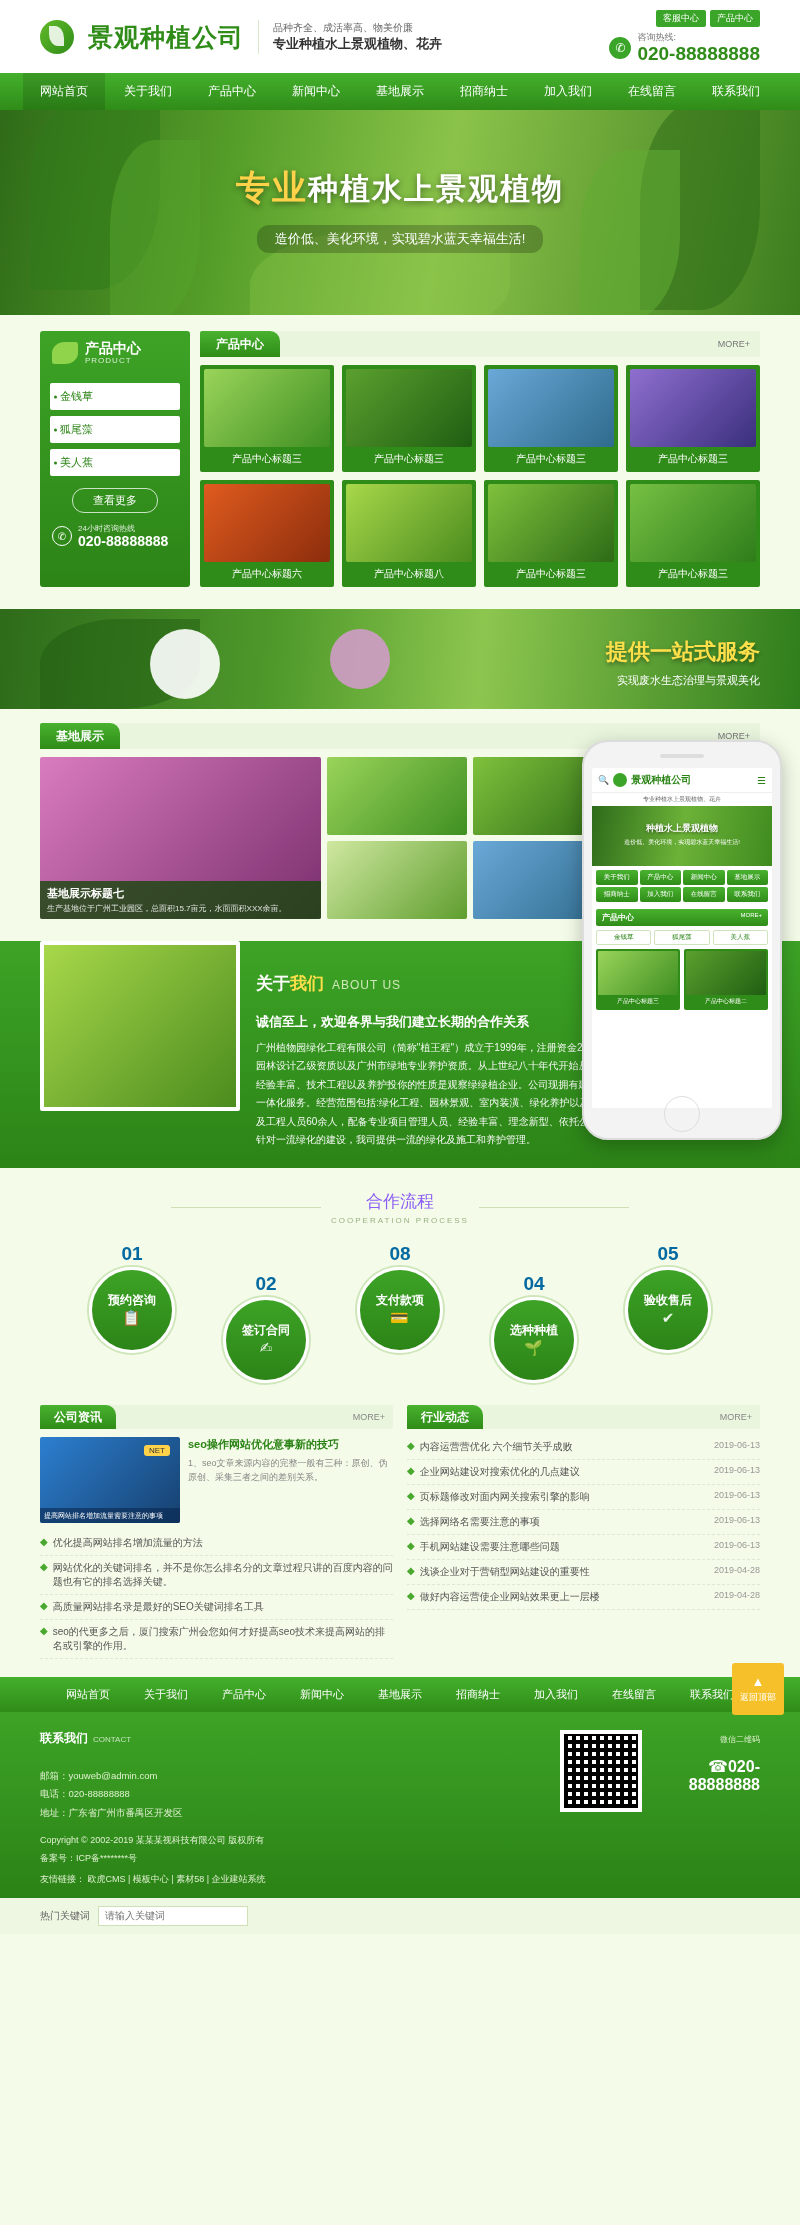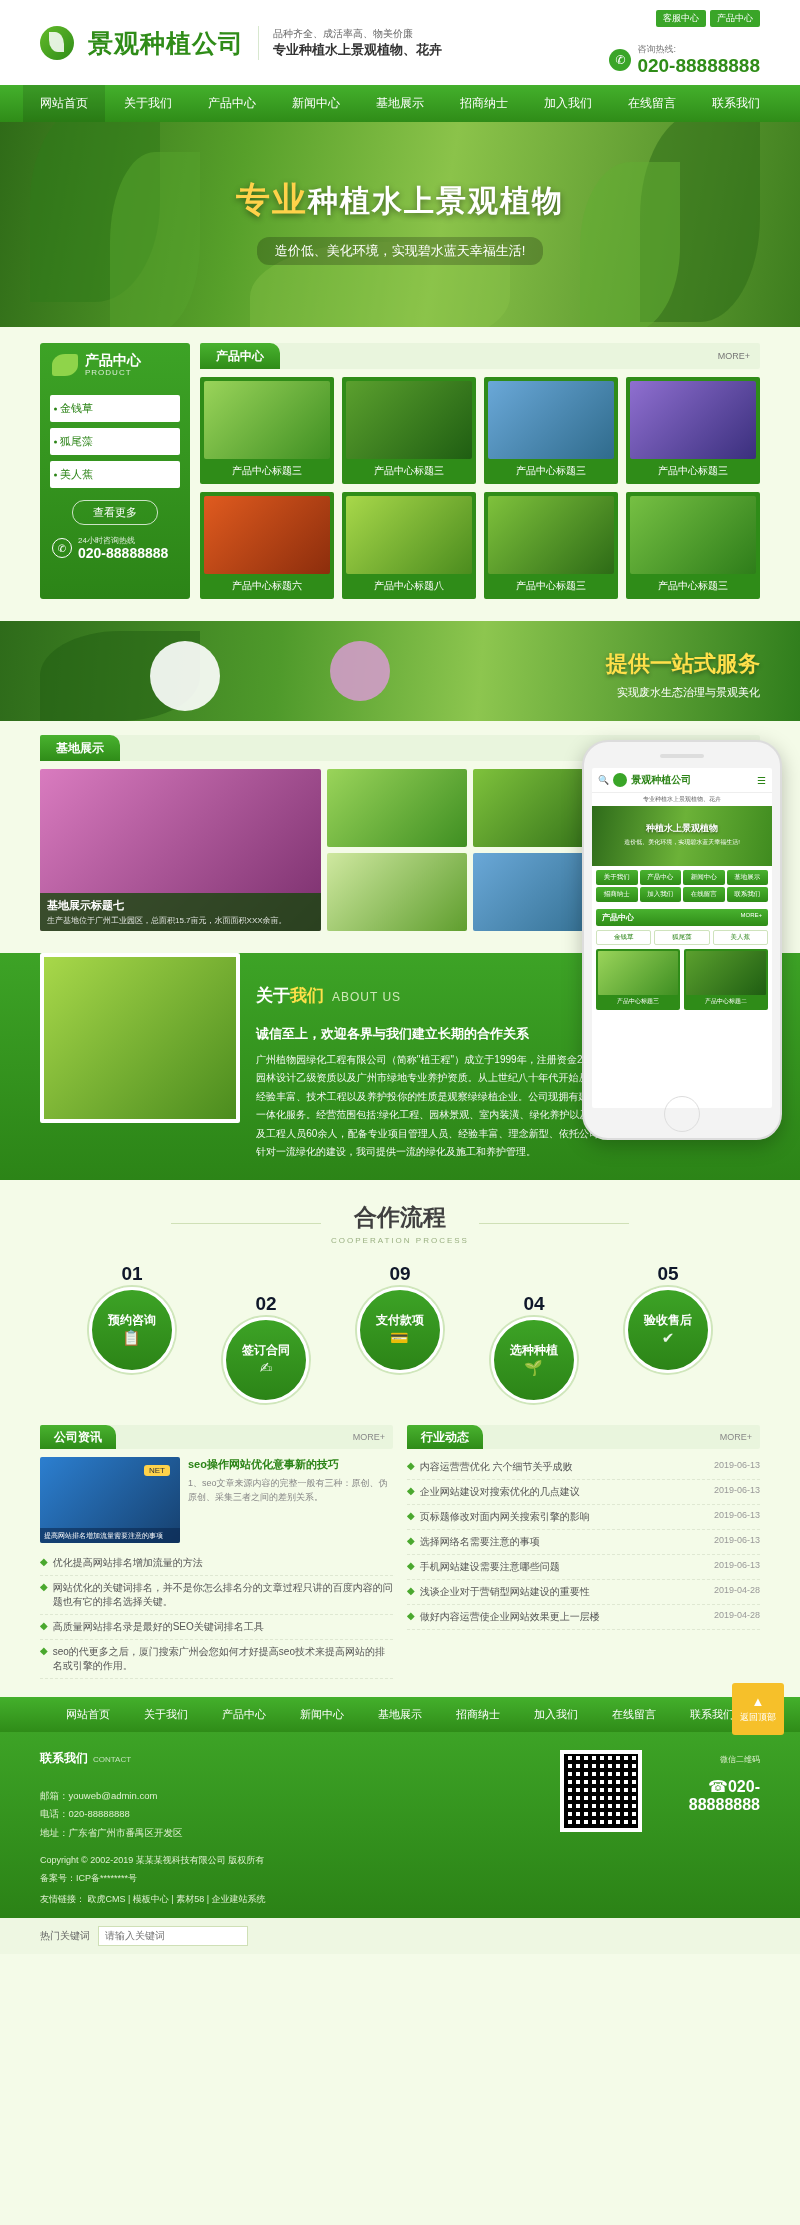--- a/index.html
+++ b/index.html
@@ -9,21 +9,21 @@
   
   .topbar{background:#fff;padding:10px 40px 8px;display:flex;align-items:center;gap:14px;}
   .logo-mark{width:34px;height:34px;border-radius:50%;background:linear-gradient(135deg,#63bb2a,#2f8c18);position:relative;flex:none;}
   .logo-mark:after{content:"";position:absolute;left:9px;top:6px;width:15px;height:20px;border-radius:0 60% 0 60%;background:#fff;opacity:.85;}
   .logo-text{font-size:25px;font-weight:bold;color:#2f8c18;letter-spacing:1px;line-height:1;white-space:nowrap;}
   .logo-sep{width:1px;height:34px;background:#d8e8cf;}
   .slogan{line-height:1.45;}
   .slogan .l1{font-size:10px;color:#666;}
   .slogan .l2{font-size:13px;color:#333;font-weight:bold;}
   .top-right{margin-left:auto;text-align:right;display:flex;align-items:center;gap:8px;}
-  .top-links{display:flex;gap:4px;justify-content:flex-end;margin-bottom:16px;}
+  .top-links{display:flex;gap:4px;justify-content:flex-end;margin-bottom:4px;}
   .top-links span{background:#3aa528;color:#fff;font-size:9px;padding:2px 7px;border-radius:2px;}
   .tel-ico{width:22px;height:22px;border-radius:50%;background:#3aa528;color:#fff;display:flex;align-items:center;justify-content:center;font-size:12px;}
   .tel-block{text-align:left;}
   .tel-block .lab{font-size:9px;color:#777;}
   .tel-block .num{font-size:19px;color:#2f8c18;font-weight:bold;line-height:1.1;}
 
   
   .nav{background:#2f9a1e;background:linear-gradient(#44b02c,#2f8c18);display:flex;justify-content:center;gap:2px;padding:0 20px;}
   .nav a{display:block;color:#fff;font-size:12px;padding:10px 17px;text-decoration:none;white-space:nowrap;}
   .nav a.active{background:rgba(0,0,0,.12);}
@@ -100,26 +100,26 @@
   .about-head .ch em{font-style:normal;color:#ffe04a;}
   .about-head .en{font-size:12px;color:#cfe8b8;letter-spacing:1px;}
   .about-head .more{margin-left:auto;background:#fff;color:#2c8417;font-size:9px;border-radius:50%;width:34px;height:34px;display:flex;align-items:center;justify-content:center;}
   .about-title{font-size:13px;font-weight:bold;margin-bottom:8px;}
   .about-p{font-size:10px;line-height:1.85;text-align:justify;opacity:.95;}
 
   
   .flow{padding:22px 0 18px;text-align:center;}
   .flow-h{display:flex;align-items:center;justify-content:center;gap:10px;}
   .flow-h .line{width:150px;height:1px;background:#cfe0b6;}
-  .flow-h .t1{font-size:23px;font-weight:bold;color:#404040;}
+  .flow-h .t1{font-size:17px;font-weight:normal;color:#8b5cf6;}
   .flow-h .t2{font-size:8px;color:#9ab082;letter-spacing:2px;margin-top:3px;}
   .flow-row{display:flex;justify-content:center;align-items:flex-start;gap:6px;margin-top:18px;}
   .flow-item{width:128px;text-align:center;position:relative;}
   .flow-item.down{margin-top:30px;}
-  .flow-num{font-size:19px;font-weight:bold;color:#0f172a;margin-bottom:2px;}
+  .flow-num{font-size:19px;font-weight:bold;color:#0369a1;margin-bottom:2px;}
   .flow-circle{width:86px;height:86px;border-radius:50%;background:linear-gradient(#3da326,#2c8417);margin:0 auto;color:#fff;display:flex;flex-direction:column;align-items:center;justify-content:center;gap:0;border:3px solid #fff;box-shadow:0 0 0 2px #cfe6bb;}
   .flow-circle .fl-t{font-size:12px;font-weight:bold;}
   .flow-circle .fl-i{font-size:15px;opacity:.9;}
 
   
   .news{display:flex;gap:14px;padding:4px 0 18px;}
   .news-col{flex:1;}
   .news-head{background:#e9f5dd;border-radius:2px;display:flex;align-items:center;height:24px;}
   .news-head .tab{background:linear-gradient(#49b22f,#2f8c18);color:#fff;font-size:12px;font-weight:bold;padding:0 14px;height:24px;line-height:24px;border-radius:2px 10px 0 0;}
   .news-head .more{margin-left:auto;font-size:9px;color:#888;padding-right:8px;}
@@ -374,21 +374,21 @@
           </div>
       </div>
       <div class="flow-item down">
         <div class="flow-num">02</div>
         <div class="flow-circle">
             <div class="fl-t">签订合同</div>
             <div class="fl-i">✍</div>
           </div>
       </div>
       <div class="flow-item">
-        <div class="flow-num">09</div>
+        <div class="flow-num">08</div>
         <div class="flow-circle">
             <div class="fl-t">支付款项</div>
             <div class="fl-i">💳</div>
           </div>
       </div>
       <div class="flow-item down">
         <div class="flow-num">04</div>
         <div class="flow-circle">
             <div class="fl-t">选种种植</div>
             <div class="fl-i">🌱</div>

